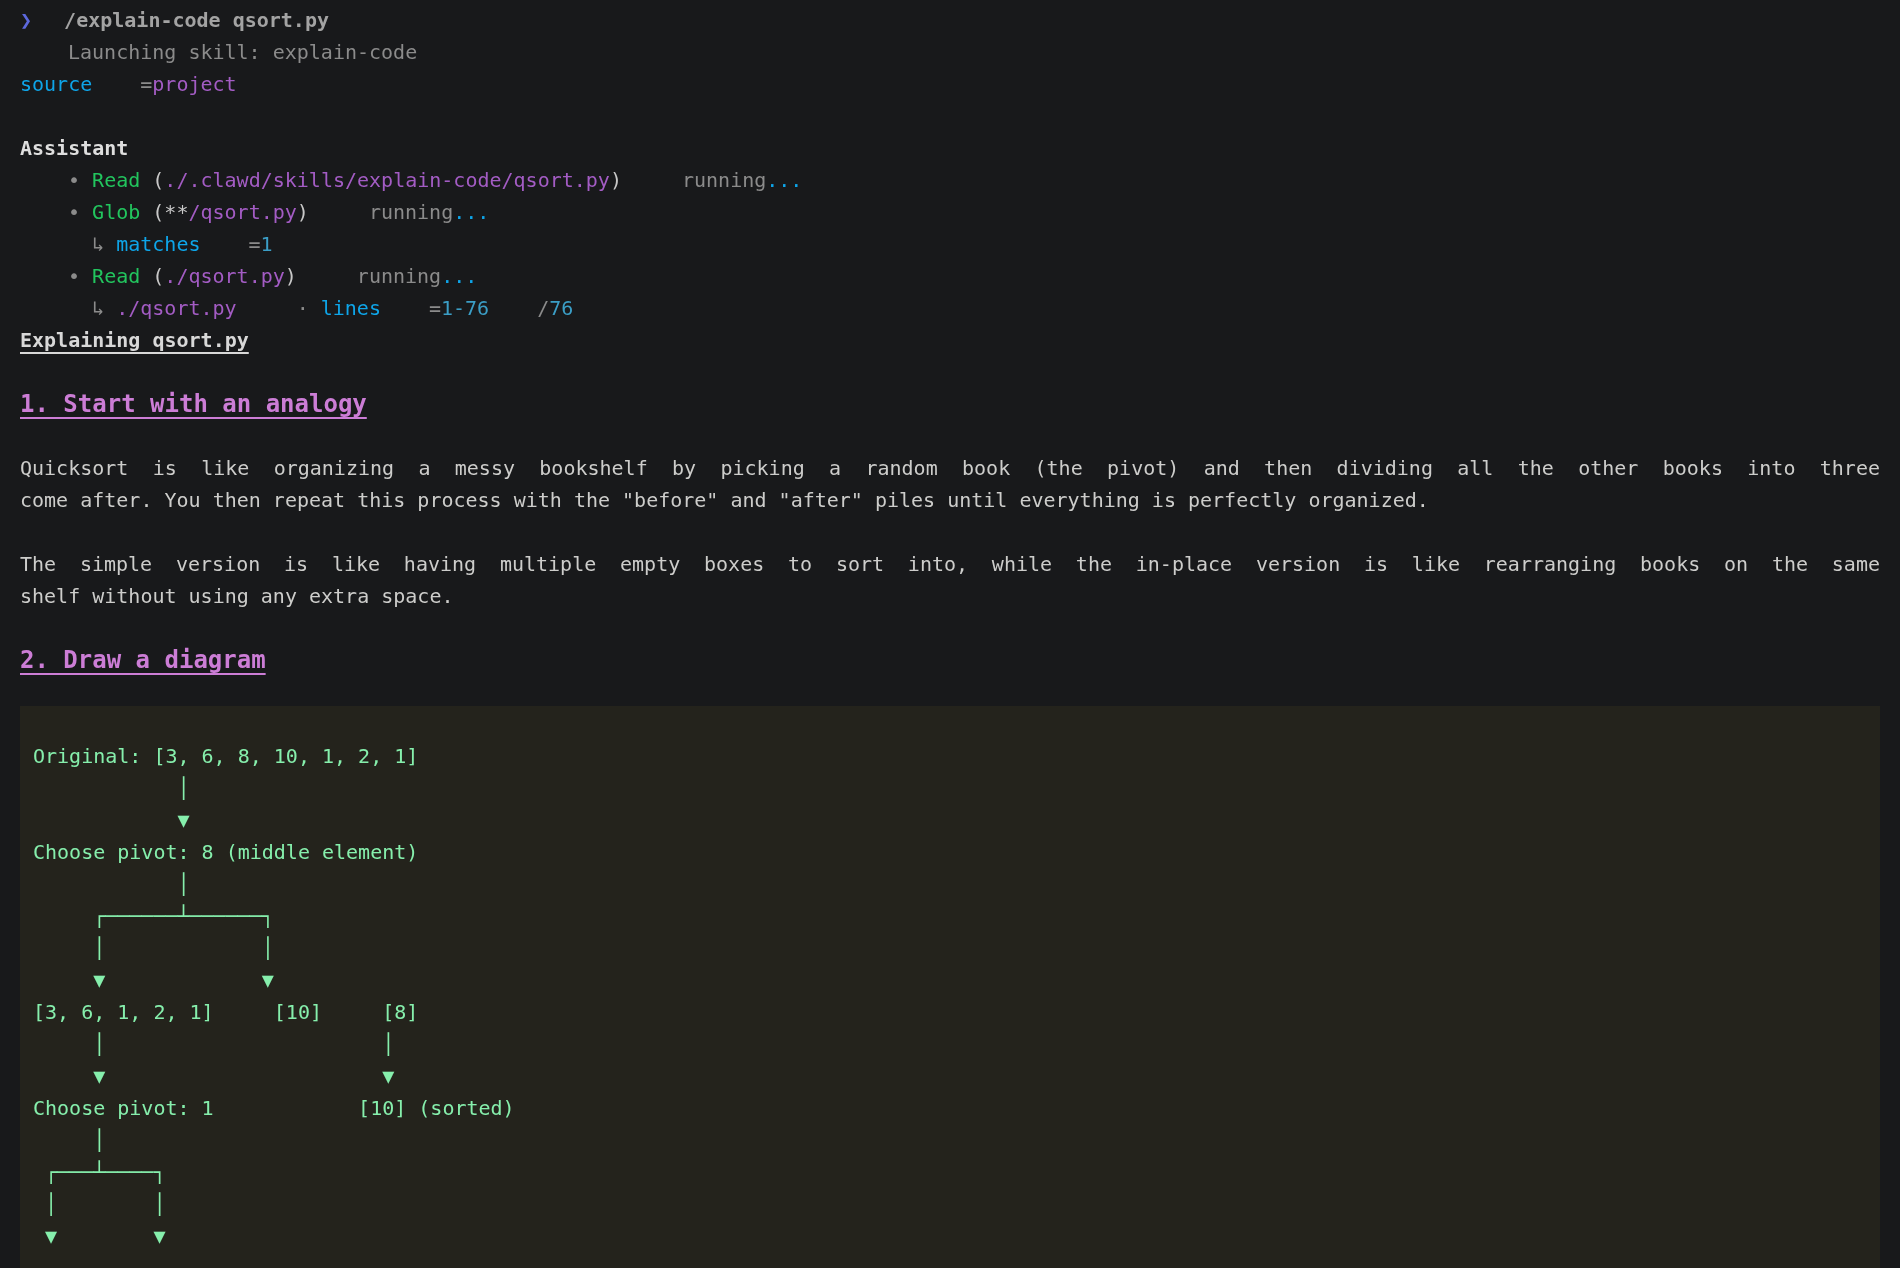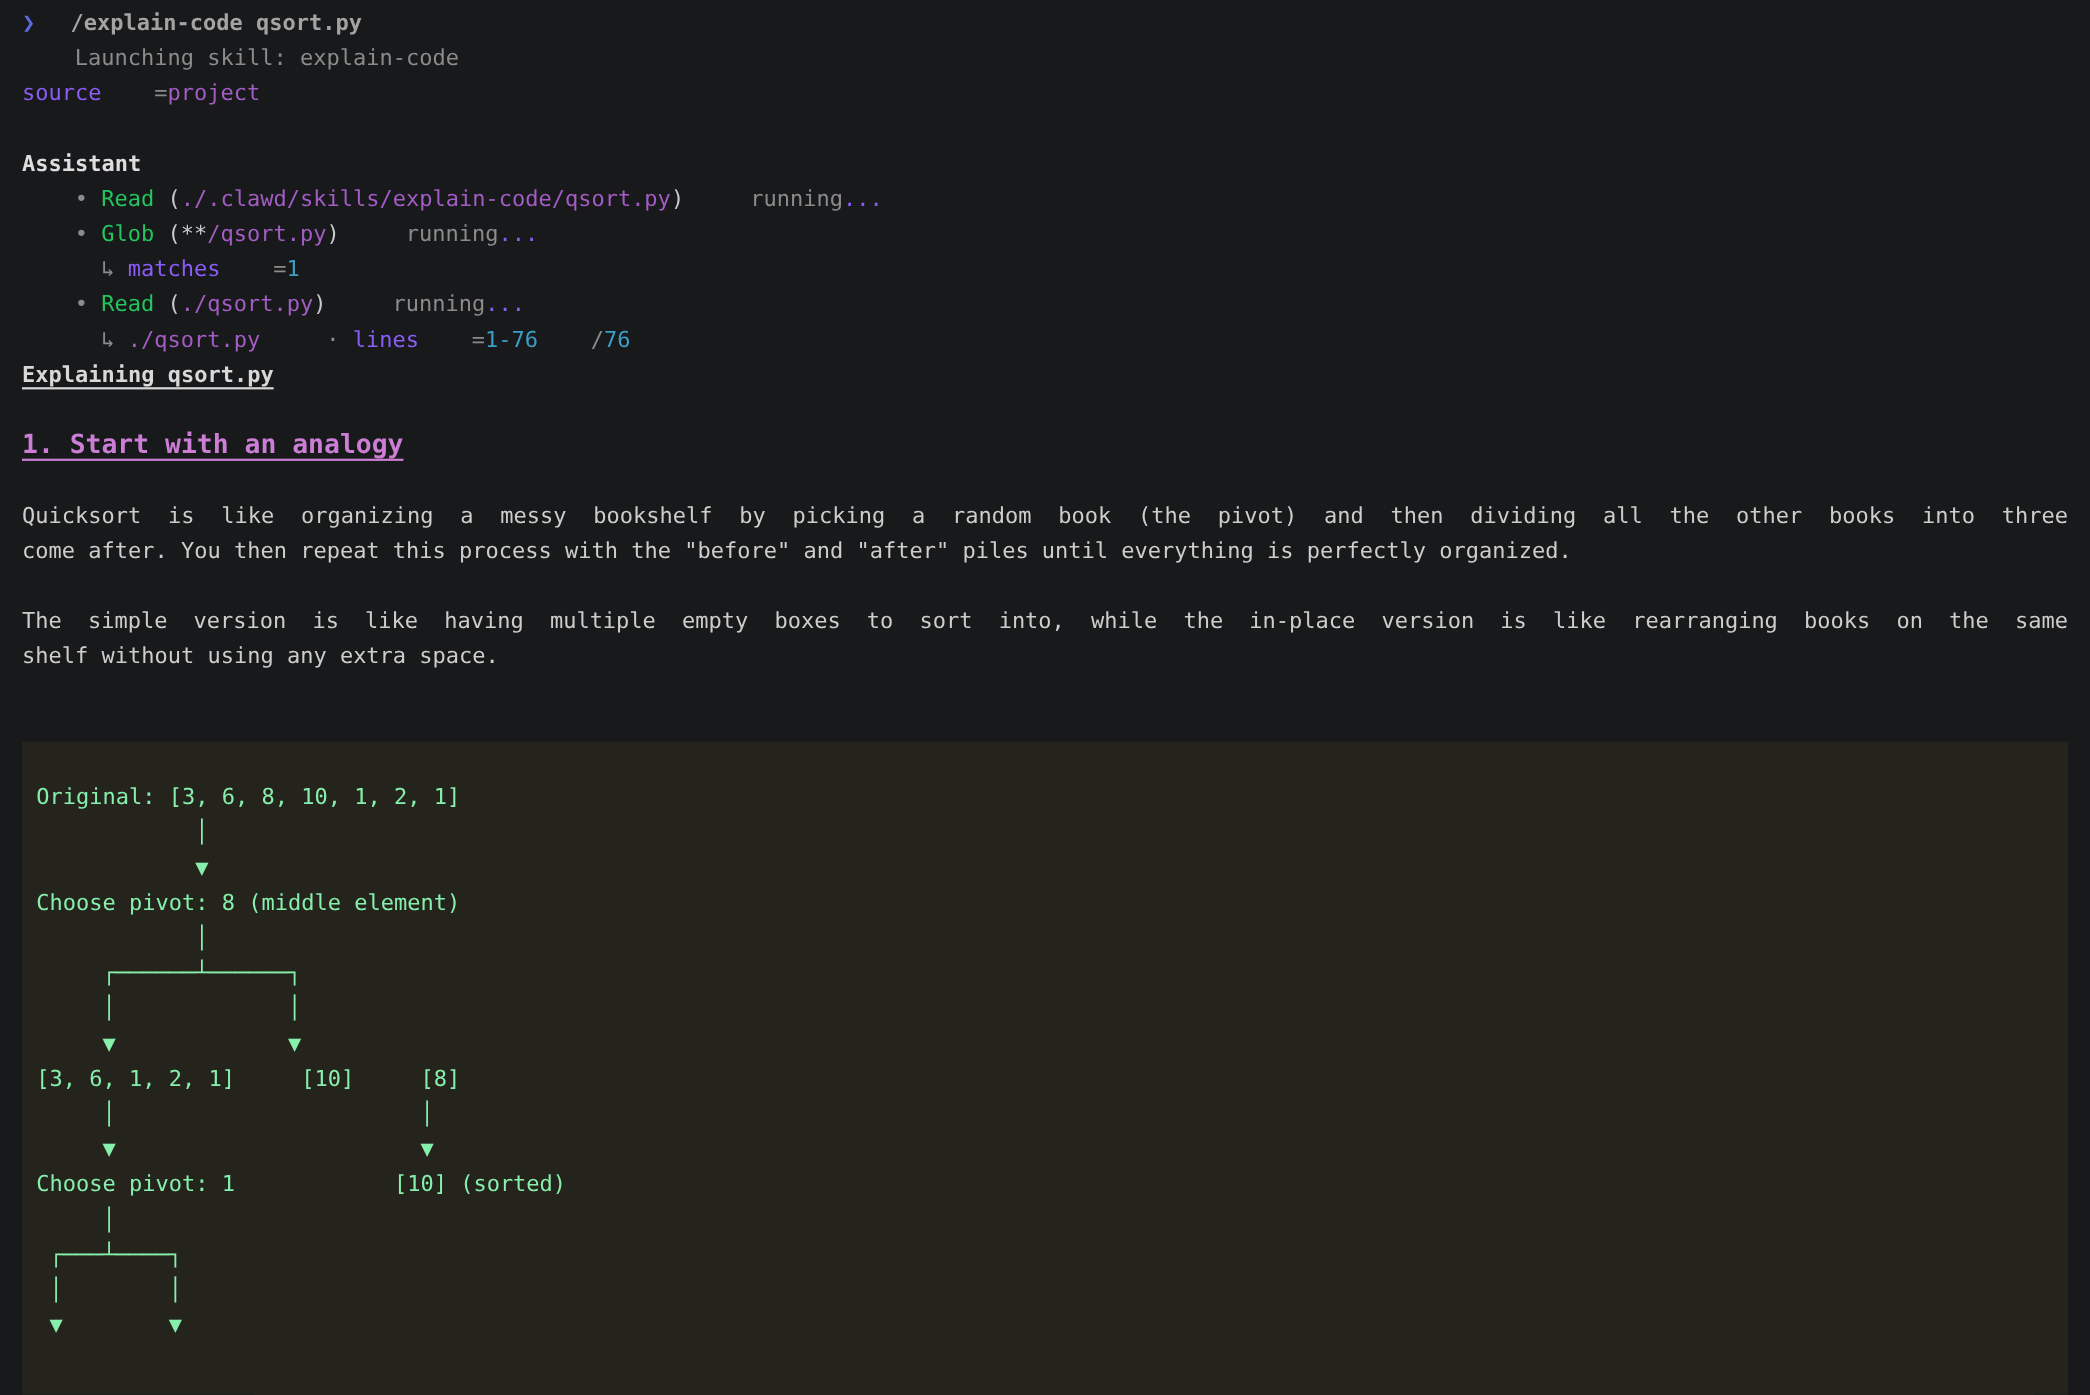--- a/index.html
+++ b/index.html
@@ -12,21 +12,21 @@
     line-height: 32px;
     color: #cdcdcb;
   }
   .page { padding: 4px 20px 0 20px; }
 
   .tline { height: 32px; white-space: pre; }
   .seg-ch    { color: #5c68dd; font-weight: bold; }
   .seg-cmd   { color: #a3a3a3; font-weight: bold; margin-left: 20px; }
   .seg-dim   { color: #8b8b8b; margin-left: 48px; }
   .seg-lt    { color: #c8c8c8; }
-  .seg-olive { color: #8b5cf6; }
+  .seg-olive { color: #0ea5e9; }
   .seg-purple{ color: #a35cc4; }
   .seg-blue  { color: #22c55e; }
   .seg-num   { color: #3b9ec6; }
   .seg-bw    { color: #dedede; font-weight: bold; }
 
   .doc-title-row {
     height: 32px; 
   }
   .doc-title {
     color: #d8d8d8; font-weight: bold;
@@ -102,20 +102,21 @@
 
   <div class="spacer"></div>
 
   <div class="para">
       <div class="line">The simple version is like having multiple empty boxes to sort into, while the in-place version is like rearranging books on the same</div>
       <div class="line">shelf without using any extra space.</div>
     </div>
 
   <div class="spacer"></div>
 
+  <h2 class="section-heading">2. Draw a diagram</h2>
 
   <div class="code-block">
     <div class="diagram">
         <div class="line">Original: [3, 6, 8, 10, 1, 2, 1]</div>
         <div class="line">            │</div>
         <div class="line">            ▼</div>
         <div class="line">Choose pivot: 8 (middle element)</div>
         <div class="line">            │</div>
         <div class="line">     ┌──────┴──────┐</div>
         <div class="line">     │             │</div>

